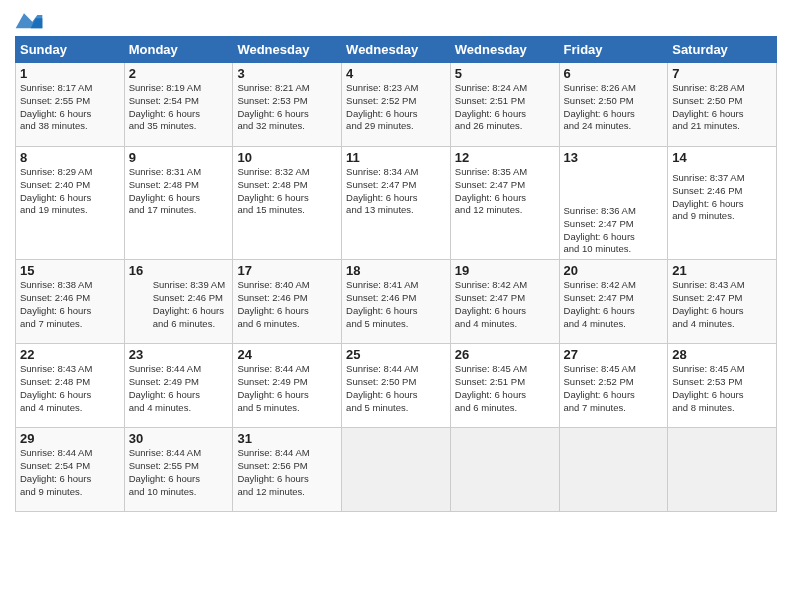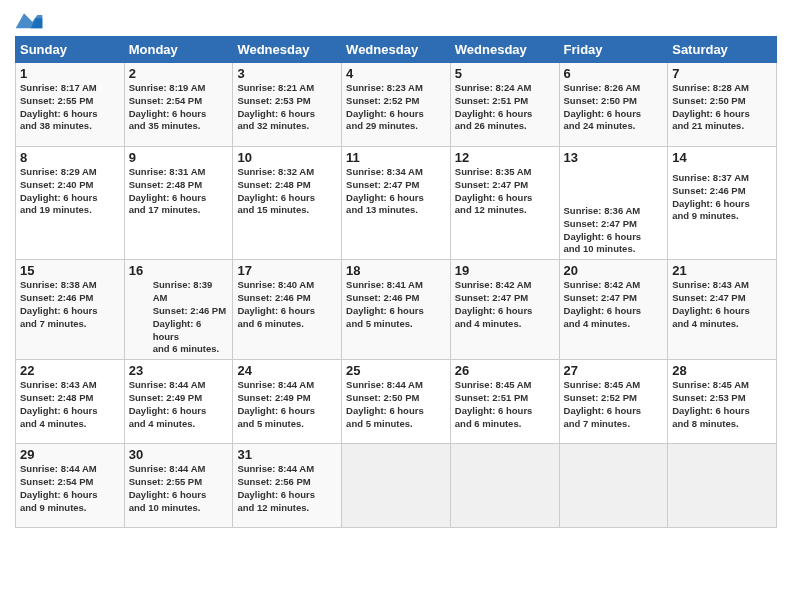--- a/index.html
+++ b/index.html
@@ -76,21 +76,20 @@
       font-size: 13px;
       font-weight: bold;
       color: #222;
       display: block;
       margin-bottom: 1px;
     }
     .day-content {
       font-size: 9.5px;
       color: #333;
       line-height: 1.35;
-      font-weight: bold;
     }
     .empty-cell {
       background: #f0f0f0 !important;
     }
   </style>
 </head>
 <body>
 
 <div class="page">
   <div class="header-area">

